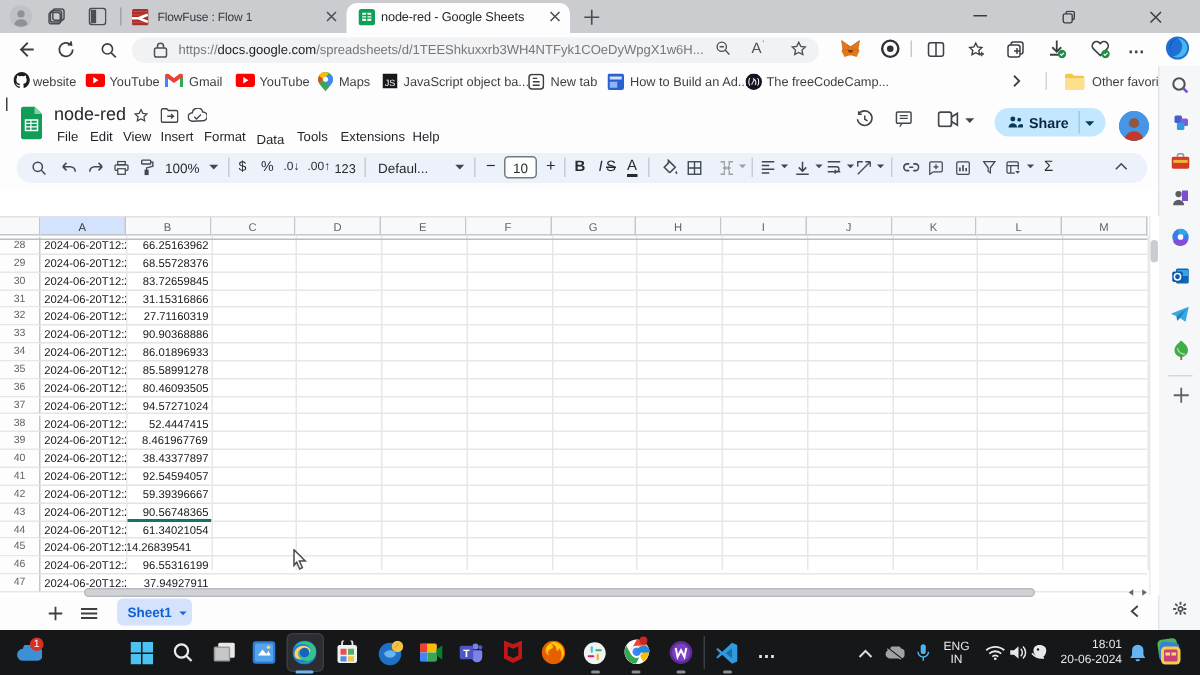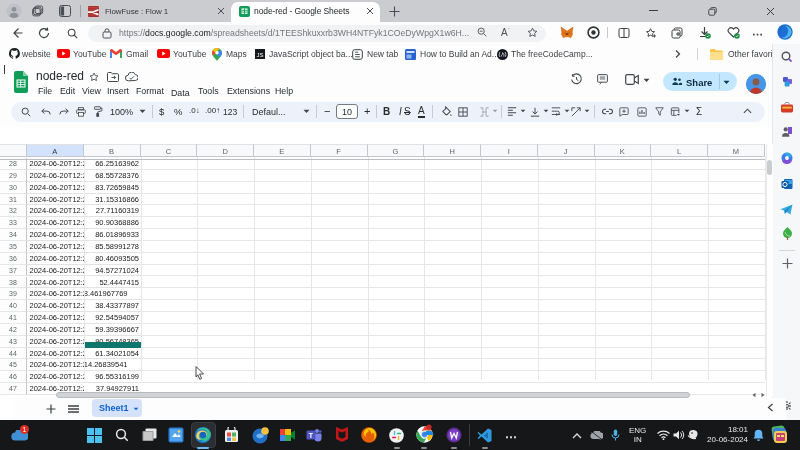--- a/index.html
+++ b/index.html
@@ -489,37 +489,37 @@
 <div class="a" style="left:0;top:120.65px;width:27px;height:11.85px;background:#fdfdfd;border-right:1px solid #c4c7cc;border-bottom:1px solid #e6e7e9;font-size:7px;color:#5f6368;text-align:center;line-height:11.85px">37</div>
 <div class="a" style="left:27px;top:120.65px;width:56.75px;height:11.85px;border-bottom:1px solid #e2e3e5;overflow:hidden;font-size:7.5px;color:#17181a;line-height:11.85px;padding-left:2.5px;white-space:nowrap">2024-06-20T12:24</div>
 <div class="a" style="left:83.75px;top:120.65px;width:56.75px;height:11.85px;border-bottom:1px solid #e2e3e5;overflow:hidden;font-size:7.5px;color:#17181a;line-height:11.85px;padding-right:1.5px;text-align:right">94.57271024</div>
 <div class="a" style="left:140.50px;top:120.65px;width:624.50px;height:11.85px;border-bottom:1px solid #e6e7e9"></div>
 <div class="a" style="left:0;top:132.50px;width:27px;height:11.85px;background:#fdfdfd;border-right:1px solid #c4c7cc;border-bottom:1px solid #e6e7e9;font-size:7px;color:#5f6368;text-align:center;line-height:11.85px">38</div>
 <div class="a" style="left:27px;top:132.50px;width:56.75px;height:11.85px;border-bottom:1px solid #e2e3e5;overflow:hidden;font-size:7.5px;color:#17181a;line-height:11.85px;padding-left:2.5px;white-space:nowrap">2024-06-20T12:24</div>
 <div class="a" style="left:83.75px;top:132.50px;width:56.75px;height:11.85px;border-bottom:1px solid #e2e3e5;overflow:hidden;font-size:7.5px;color:#17181a;line-height:11.85px;padding-right:1.5px;text-align:right">52.4447415</div>
 <div class="a" style="left:140.50px;top:132.50px;width:624.50px;height:11.85px;border-bottom:1px solid #e6e7e9"></div>
 <div class="a" style="left:0;top:144.35px;width:27px;height:11.85px;background:#fdfdfd;border-right:1px solid #c4c7cc;border-bottom:1px solid #e6e7e9;font-size:7px;color:#5f6368;text-align:center;line-height:11.85px">39</div>
 <div class="a" style="left:27px;top:144.35px;width:56.75px;height:11.85px;border-bottom:1px solid #e2e3e5;overflow:hidden;font-size:7.5px;color:#17181a;line-height:11.85px;padding-left:2.5px;white-space:nowrap">2024-06-20T12:24</div>
-<div class="a" style="left:83.75px;top:144.35px;width:56.75px;height:11.85px;border-bottom:1px solid #e2e3e5;overflow:hidden;font-size:7.5px;color:#17181a;line-height:11.85px;padding-right:13px;text-align:right">8.461967769</div>
+<div class="a" style="left:83.75px;top:144.35px;width:56.75px;height:11.85px;border-bottom:1px solid #e2e3e5;overflow:hidden;font-size:7.5px;color:#17181a;line-height:11.85px;padding-right:2px;text-align:right">8.461967769</div>
 <div class="a" style="left:140.50px;top:144.35px;width:624.50px;height:11.85px;border-bottom:1px solid #e6e7e9"></div>
 <div class="a" style="left:0;top:156.20px;width:27px;height:11.85px;background:#fdfdfd;border-right:1px solid #c4c7cc;border-bottom:1px solid #e6e7e9;font-size:7px;color:#5f6368;text-align:center;line-height:11.85px">40</div>
 <div class="a" style="left:27px;top:156.20px;width:56.75px;height:11.85px;border-bottom:1px solid #e2e3e5;overflow:hidden;font-size:7.5px;color:#17181a;line-height:11.85px;padding-left:2.5px;white-space:nowrap">2024-06-20T12:24</div>
 <div class="a" style="left:83.75px;top:156.20px;width:56.75px;height:11.85px;border-bottom:1px solid #e2e3e5;overflow:hidden;font-size:7.5px;color:#17181a;line-height:11.85px;padding-right:1.5px;text-align:right">38.43377897</div>
 <div class="a" style="left:140.50px;top:156.20px;width:624.50px;height:11.85px;border-bottom:1px solid #e6e7e9"></div>
 <div class="a" style="left:0;top:168.05px;width:27px;height:11.85px;background:#fdfdfd;border-right:1px solid #c4c7cc;border-bottom:1px solid #e6e7e9;font-size:7px;color:#5f6368;text-align:center;line-height:11.85px">41</div>
 <div class="a" style="left:27px;top:168.05px;width:56.75px;height:11.85px;border-bottom:1px solid #e2e3e5;overflow:hidden;font-size:7.5px;color:#17181a;line-height:11.85px;padding-left:2.5px;white-space:nowrap">2024-06-20T12:24</div>
 <div class="a" style="left:83.75px;top:168.05px;width:56.75px;height:11.85px;border-bottom:1px solid #e2e3e5;overflow:hidden;font-size:7.5px;color:#17181a;line-height:11.85px;padding-right:1.5px;text-align:right">92.54594057</div>
 <div class="a" style="left:140.50px;top:168.05px;width:624.50px;height:11.85px;border-bottom:1px solid #e6e7e9"></div>
 <div class="a" style="left:0;top:179.90px;width:27px;height:11.85px;background:#fdfdfd;border-right:1px solid #c4c7cc;border-bottom:1px solid #e6e7e9;font-size:7px;color:#5f6368;text-align:center;line-height:11.85px">42</div>
 <div class="a" style="left:27px;top:179.90px;width:56.75px;height:11.85px;border-bottom:1px solid #e2e3e5;overflow:hidden;font-size:7.5px;color:#17181a;line-height:11.85px;padding-left:2.5px;white-space:nowrap">2024-06-20T12:24</div>
 <div class="a" style="left:83.75px;top:179.90px;width:56.75px;height:11.85px;border-bottom:1px solid #e2e3e5;overflow:hidden;font-size:7.5px;color:#17181a;line-height:11.85px;padding-right:1.5px;text-align:right">59.39396667</div>
 <div class="a" style="left:140.50px;top:179.90px;width:624.50px;height:11.85px;border-bottom:1px solid #e6e7e9"></div>
 <div class="a" style="left:0;top:191.75px;width:27px;height:11.85px;background:#fdfdfd;border-right:1px solid #c4c7cc;border-bottom:1px solid #e6e7e9;font-size:7px;color:#5f6368;text-align:center;line-height:11.85px">43</div>
 <div class="a" style="left:27px;top:191.75px;width:56.75px;height:11.85px;border-bottom:1px solid #e2e3e5;overflow:hidden;font-size:7.5px;color:#17181a;line-height:11.85px;padding-left:2.5px;white-space:nowrap">2024-06-20T12:24</div>
-<div class="a" style="left:83.75px;top:191.75px;width:56.75px;height:11.85px;border-bottom:6px solid #0f766e;overflow:hidden;font-size:7.5px;color:#17181a;line-height:11.85px;padding-right:1.5px;text-align:right">90.56748365</div>
+<div class="a" style="left:83.75px;top:191.75px;width:56.75px;height:11.85px;border-bottom:2px solid #0f766e;overflow:hidden;font-size:7.5px;color:#17181a;line-height:11.85px;padding-right:1.5px;text-align:right">90.56748365</div>
 <div class="a" style="left:140.50px;top:191.75px;width:624.50px;height:11.85px;border-bottom:1px solid #e6e7e9"></div>
 <div class="a" style="left:0;top:203.60px;width:27px;height:11.85px;background:#fdfdfd;border-right:1px solid #c4c7cc;border-bottom:1px solid #e6e7e9;font-size:7px;color:#5f6368;text-align:center;line-height:11.85px">44</div>
 <div class="a" style="left:27px;top:203.60px;width:56.75px;height:11.85px;border-bottom:1px solid #e2e3e5;overflow:hidden;font-size:7.5px;color:#17181a;line-height:11.85px;padding-left:2.5px;white-space:nowrap">2024-06-20T12:24</div>
 <div class="a" style="left:83.75px;top:203.60px;width:56.75px;height:11.85px;border-bottom:1px solid #e2e3e5;overflow:hidden;font-size:7.5px;color:#17181a;line-height:11.85px;padding-right:1.5px;text-align:right">61.34021054</div>
 <div class="a" style="left:140.50px;top:203.60px;width:624.50px;height:11.85px;border-bottom:1px solid #e6e7e9"></div>
 <div class="a" style="left:0;top:215.45px;width:27px;height:11.85px;background:#fdfdfd;border-right:1px solid #c4c7cc;border-bottom:1px solid #e6e7e9;font-size:7px;color:#5f6368;text-align:center;line-height:11.85px">45</div>
 <div class="a" style="left:27px;top:215.45px;width:56.75px;height:11.85px;border-bottom:1px solid #e2e3e5;overflow:hidden;font-size:7.5px;color:#17181a;line-height:11.85px;padding-left:2.5px;white-space:nowrap">2024-06-20T12:24</div>
 <div class="a" style="left:83.75px;top:215.45px;width:56.75px;height:11.85px;border-bottom:1px solid #e2e3e5;overflow:hidden;font-size:7.5px;color:#17181a;line-height:11.85px;padding-right:19px;text-align:right">14.26839541</div>
 <div class="a" style="left:140.50px;top:215.45px;width:624.50px;height:11.85px;border-bottom:1px solid #e6e7e9"></div>
 <div class="a" style="left:0;top:227.30px;width:27px;height:11.85px;background:#fdfdfd;border-right:1px solid #c4c7cc;border-bottom:1px solid #e6e7e9;font-size:7px;color:#5f6368;text-align:center;line-height:11.85px">46</div>
@@ -545,21 +545,21 @@
 <div class="a" style="left:764.75px;top:13px;width:1px;height:223px;background:#e6e7e9"></div>
 <div class="a" style="left:0;top:15px;width:765px;height:1px;background:#b9bdc2"></div>
 </div>
 <div class="a" style="left:766px;top:144px;width:7px;height:253px;background:#fff;border-left:1px solid #ebebeb"></div>
 <div class="a" style="left:767px;top:160px;width:4.5px;height:15px;background:#c9ccd1;border-radius:2.5px"></div>
 <div class="a" style="left:56px;top:391.5px;width:634px;height:6.5px;background:#d0d2d5;border:1px solid #b7babe;border-radius:3.5px"></div>
 <svg class="a" style="left:751px;top:392px" width="15" height="6" viewBox="0 0 15 6">
       <path d="M4.5 0.8 1.5 3l3 2.2z" fill="#63666b"></path>
       <path d="M10.5 0.8 13.5 3l-3 2.2z" fill="#63666b"></path>
     </svg>
-<div class="a" style="left:14px;top:398px;width:772px;height:22px;background:#fdfdfd">
+<div class="a" style="left:0;top:398px;width:772px;height:22px;background:#fdfdfd">
 <svg class="a" style="left:32px;top:6px" width="10" height="10" viewBox="0 0 10 10" stroke="#3c4043" stroke-width="1.2">
         <path d="M5 0.5v9M0.5 5h9"></path>
       </svg>
 <svg class="a" style="left:54px;top:7px" width="11" height="8" viewBox="0 0 11 8" stroke="#3c4043" stroke-width="1.3">
         <path d="M0 1h11M0 4h11M0 7h11"></path>
       </svg>
 <div class="a" style="left:78px;top:1px;width:50px;height:18px;background:#d4e2fb;border-radius:4px"></div>
 <div class="a" style="left:85px;top:5px;font-size:9px;font-weight:bold;color:#0f62d0">Sheet1</div>
 <svg class="a" style="left:119px;top:9px" width="6" height="4" viewBox="0 0 7 5">
         <path d="M0.5 0.8 3.5 4 6.5 0.8z" fill="#1967d2"></path>

